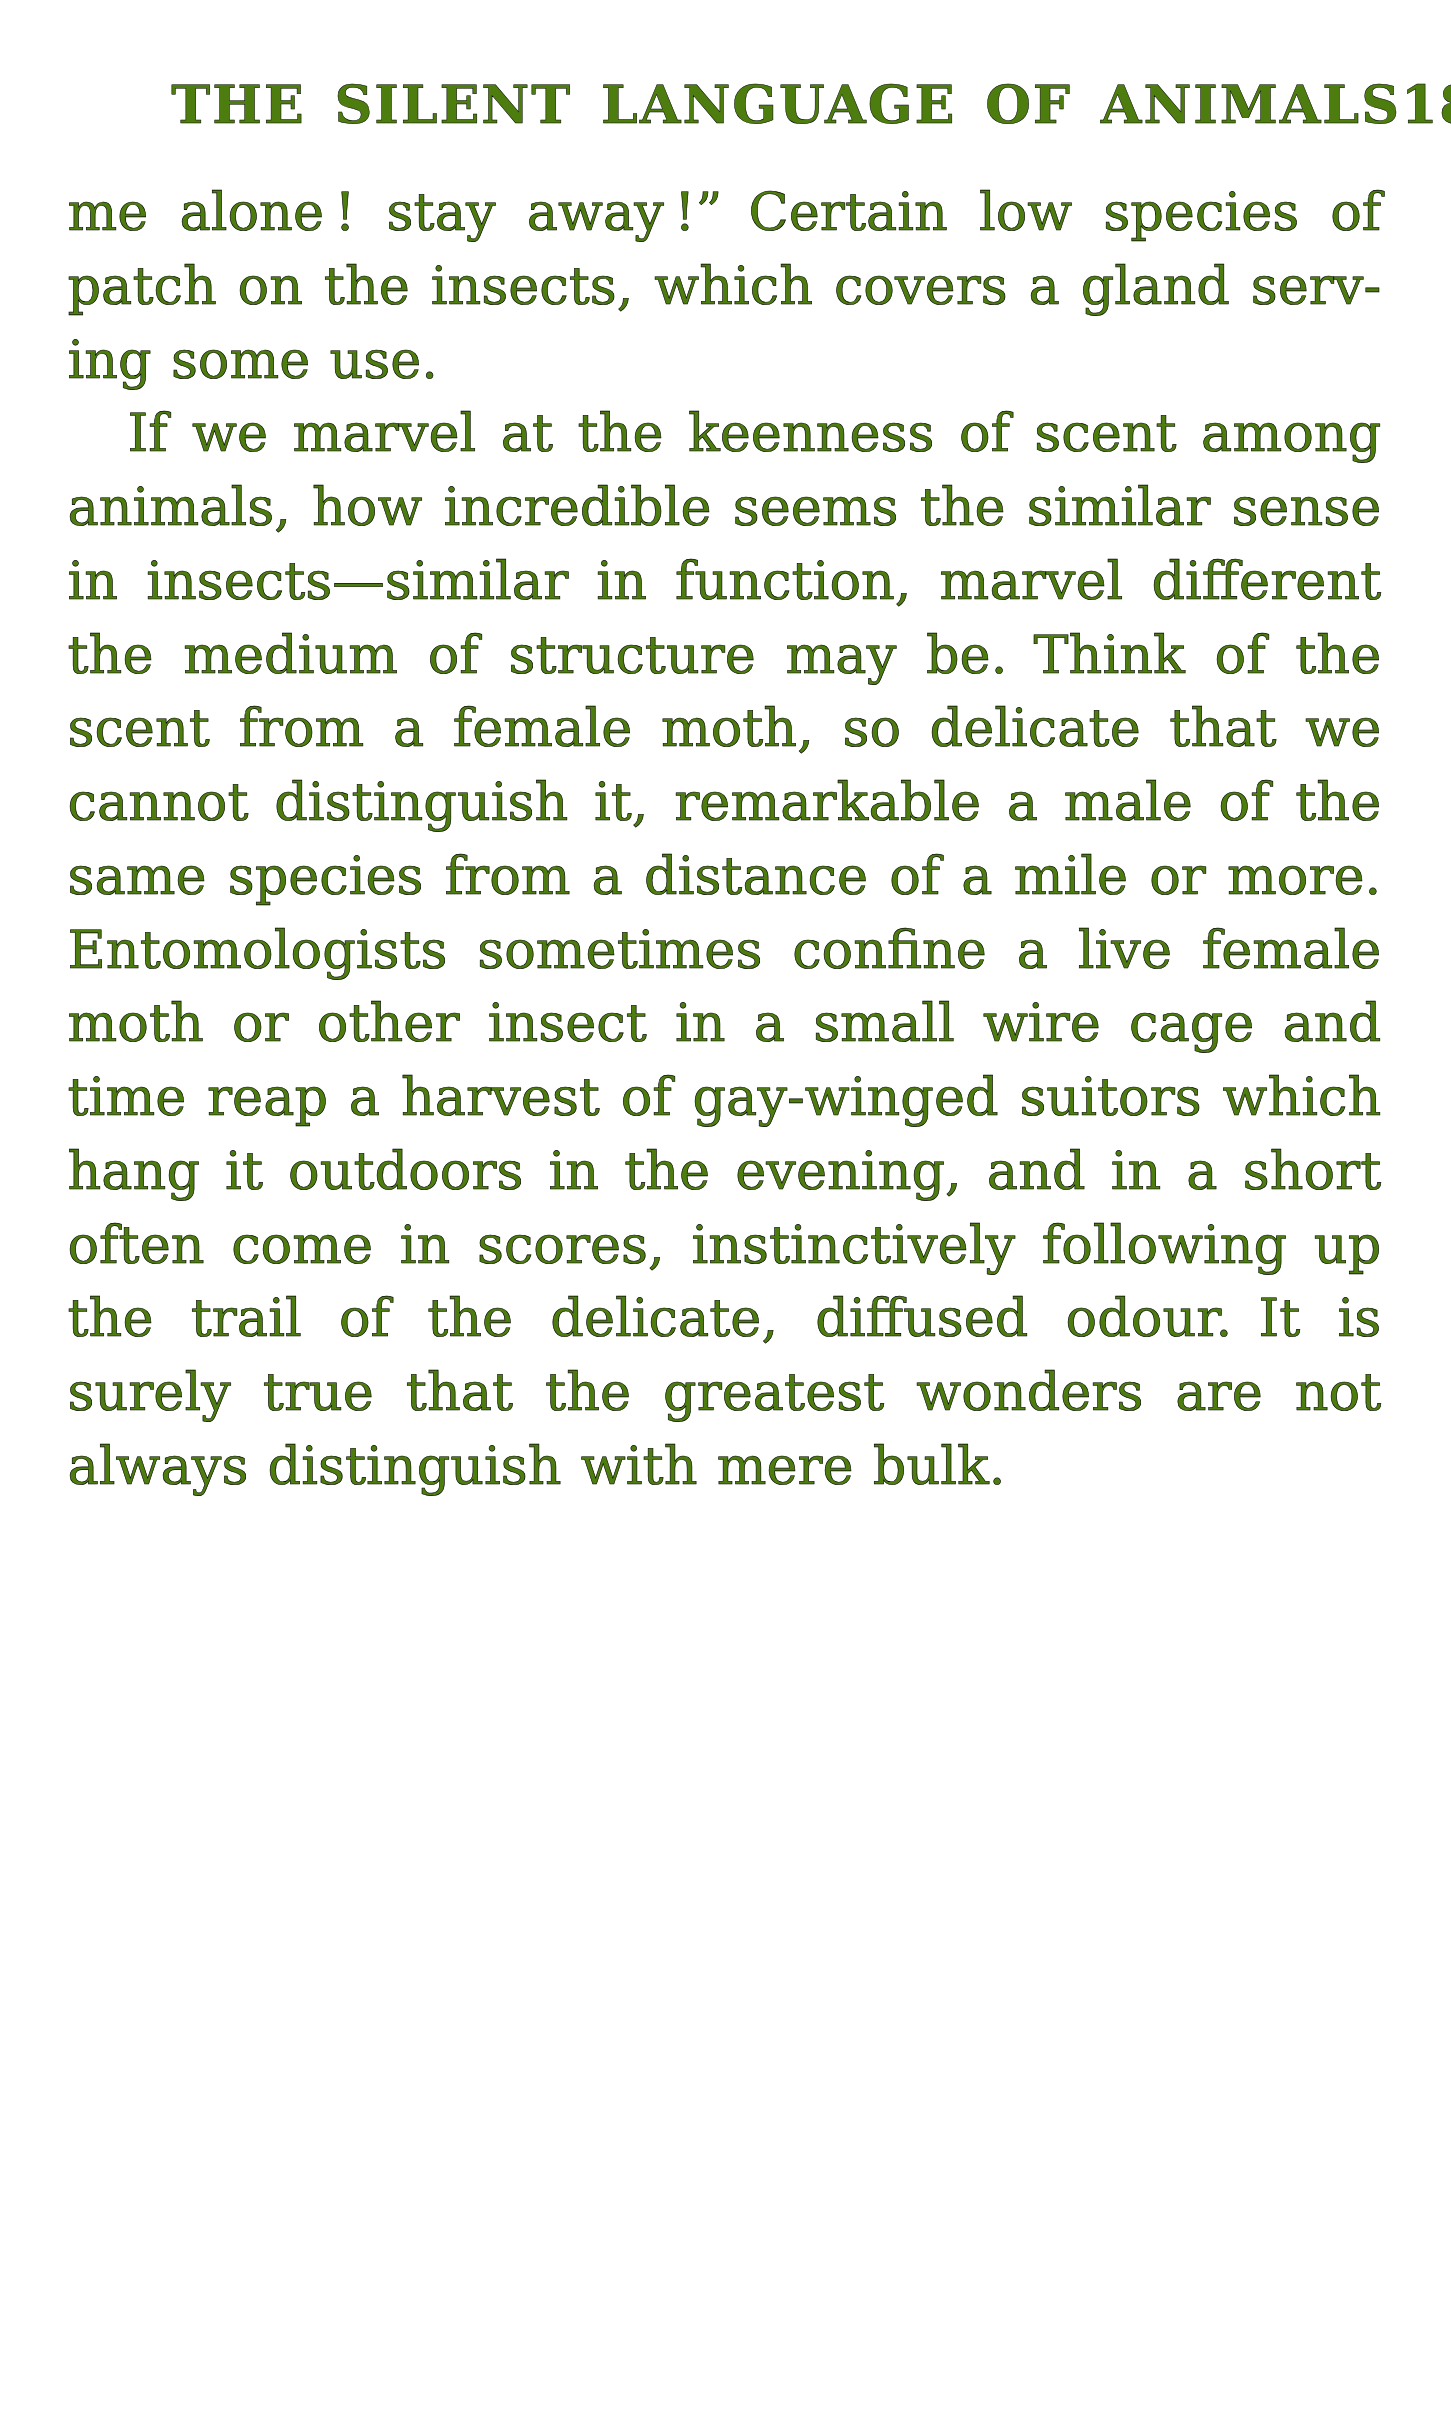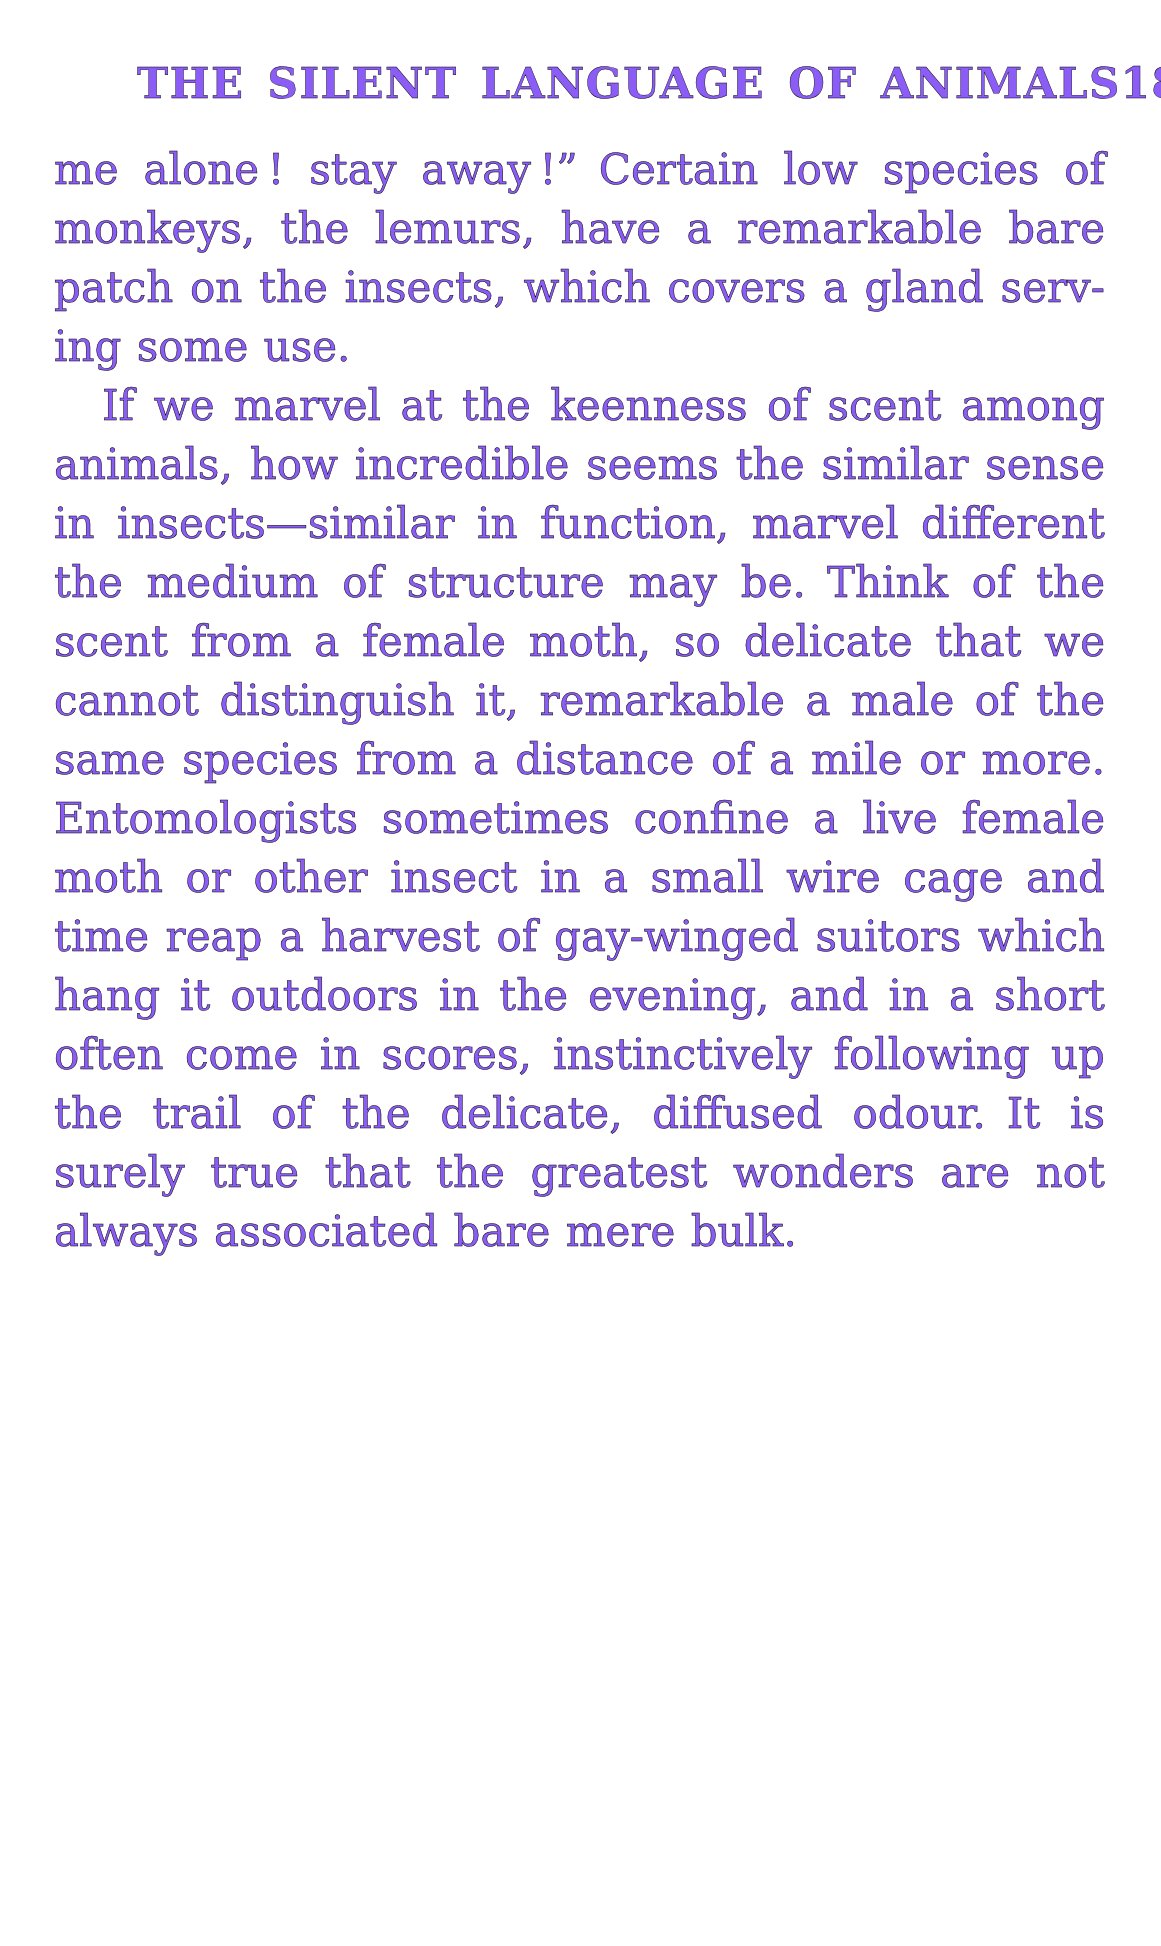--- a/index.html
+++ b/index.html
@@ -6,21 +6,21 @@
 
   html, body {
     background: #ffffff;
   }
 
   .page {
     position: relative;
     width: 1161px;
     height: 1946px;
     background: #ffffff;
-    color: #8b5cf6;
+    color: #4d7c0f;
     font-family: "DejaVu Serif", serif;
     overflow: hidden;
   }
 
   
   .running-header {
     position: absolute;
     left: 137px;
     top: 62px;
     width: 959px;
@@ -73,33 +73,32 @@
 
 <div class="page">
 
   <div class="running-header">
     <span>THE SILENT LANGUAGE OF ANIMALS</span>
     <span>187</span>
   </div>
 
   <div class="body-text">
     <div class="line just">me alone ! stay away !” Certain low species of</div>
-    <div class="line just">monkeys, the lemurs, have a remarkable bare</div>
     <div class="line just">patch on the insects, which covers a gland serv-</div>
     <div class="line left">ing some use.</div>
     <div class="line just indent">If we marvel at the keenness of scent among</div>
     <div class="line just">animals, how incredible seems the similar sense</div>
     <div class="line just">in insects—similar in function, marvel different</div>
     <div class="line just">the medium of structure may be. Think of the</div>
     <div class="line just">scent from a female moth, so delicate that we</div>
     <div class="line just">cannot distinguish it, remarkable a male of the</div>
     <div class="line just">same species from a distance of a mile or more.</div>
     <div class="line just">Entomologists sometimes confine a live female</div>
     <div class="line just">moth or other insect in a small wire cage and</div>
     <div class="line just">time reap a harvest of gay-winged suitors which</div>
     <div class="line just">hang it outdoors in the evening, and in a short</div>
     <div class="line just">often come in scores, instinctively following up</div>
     <div class="line just">the trail of the delicate, diffused odour. It is</div>
     <div class="line just">surely true that the greatest wonders are not</div>
-    <div class="line left">always associated bare mere bulk.</div>
+    <div class="line left">always distinguish with mere bulk.</div>
   </div>
 
 </div>
 
 </body></html>

